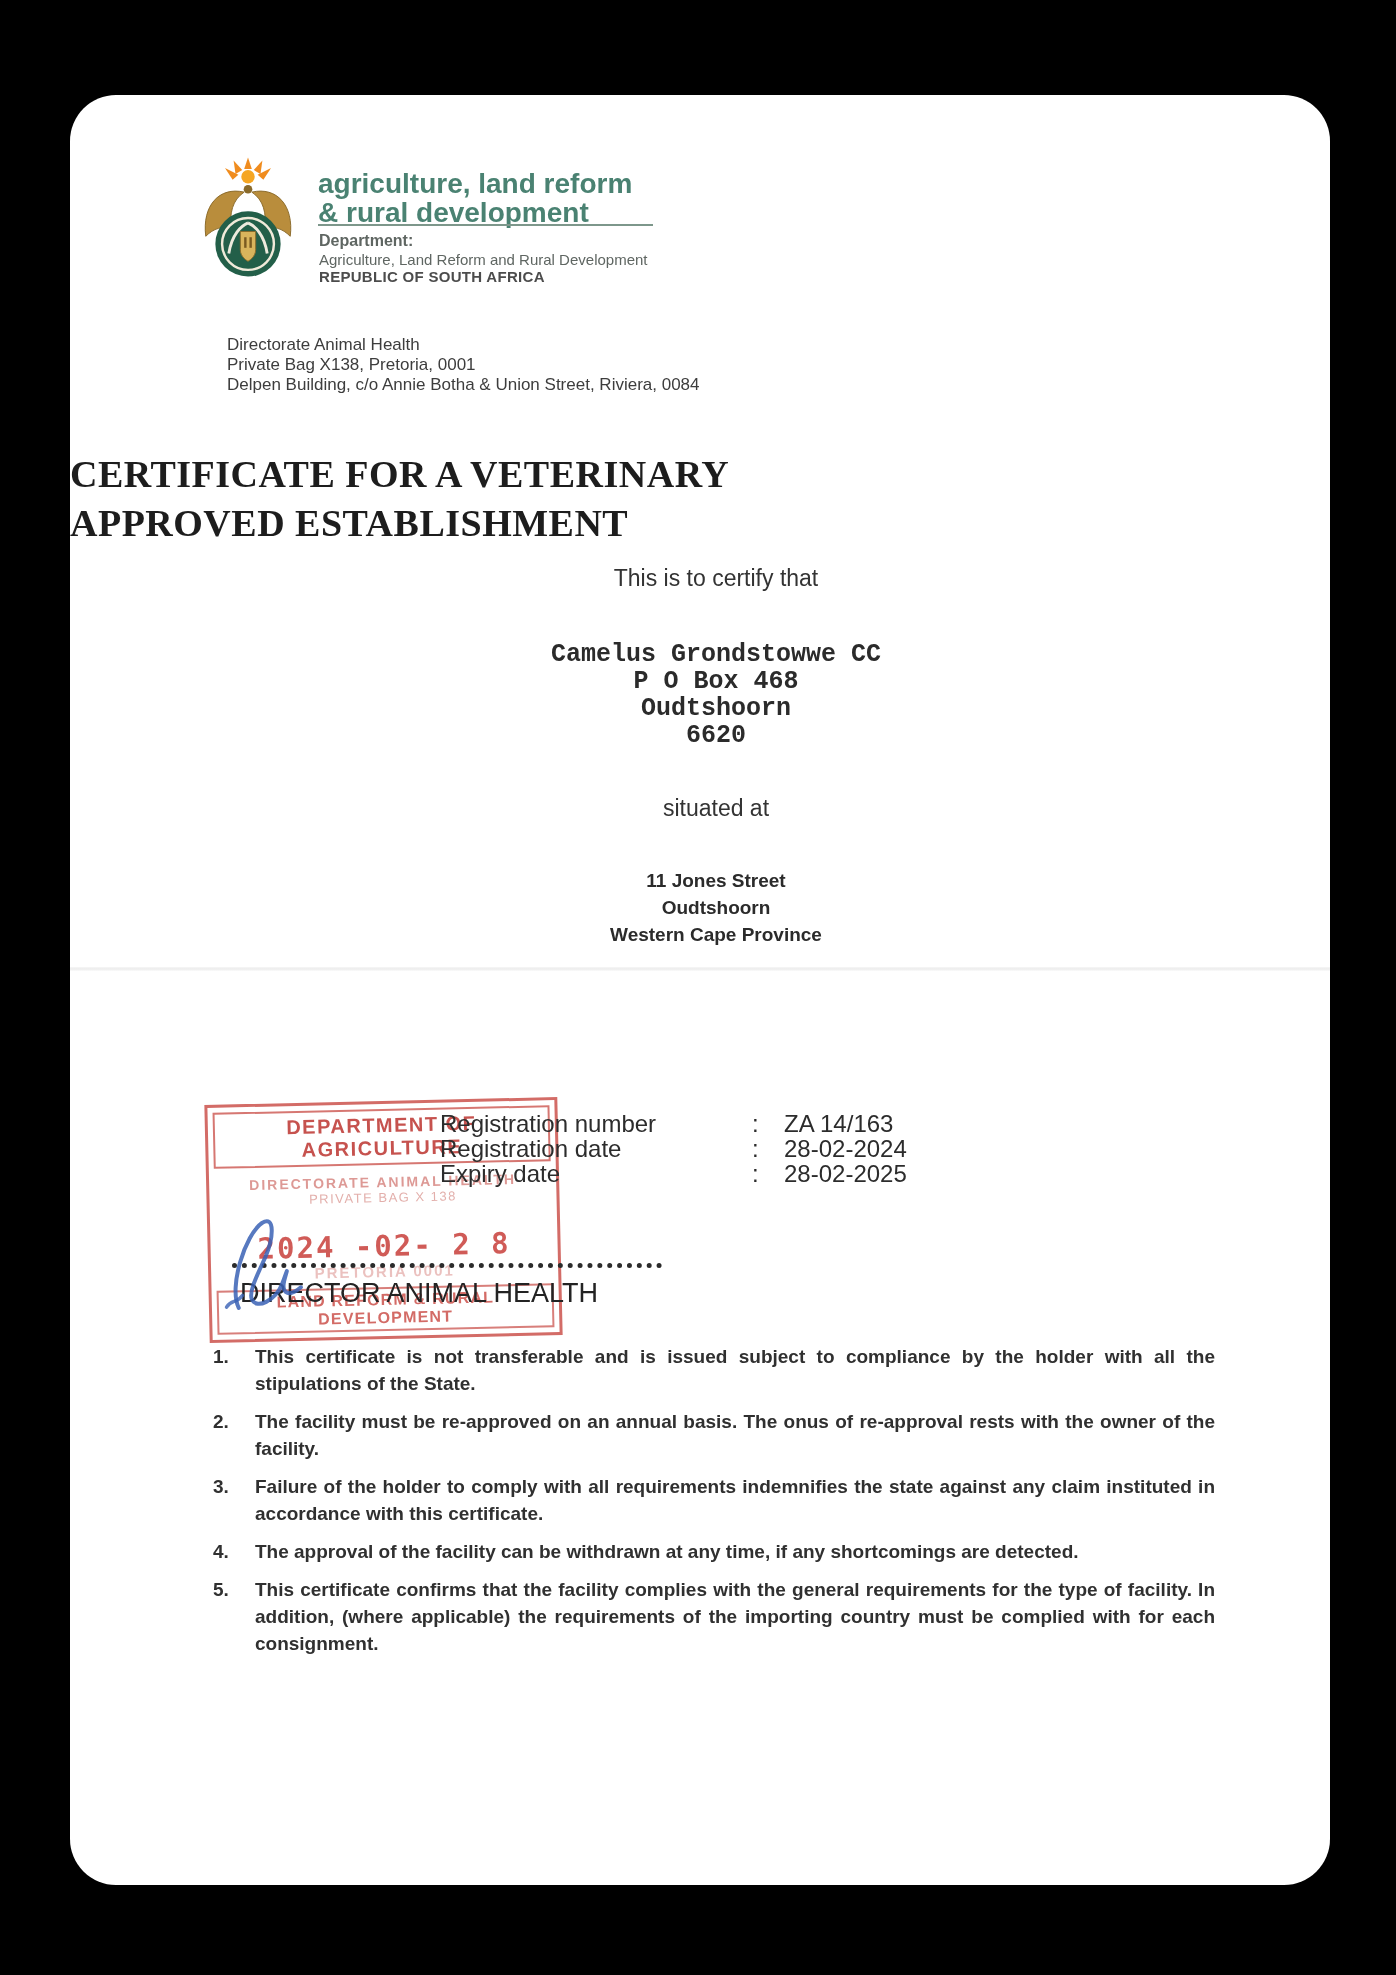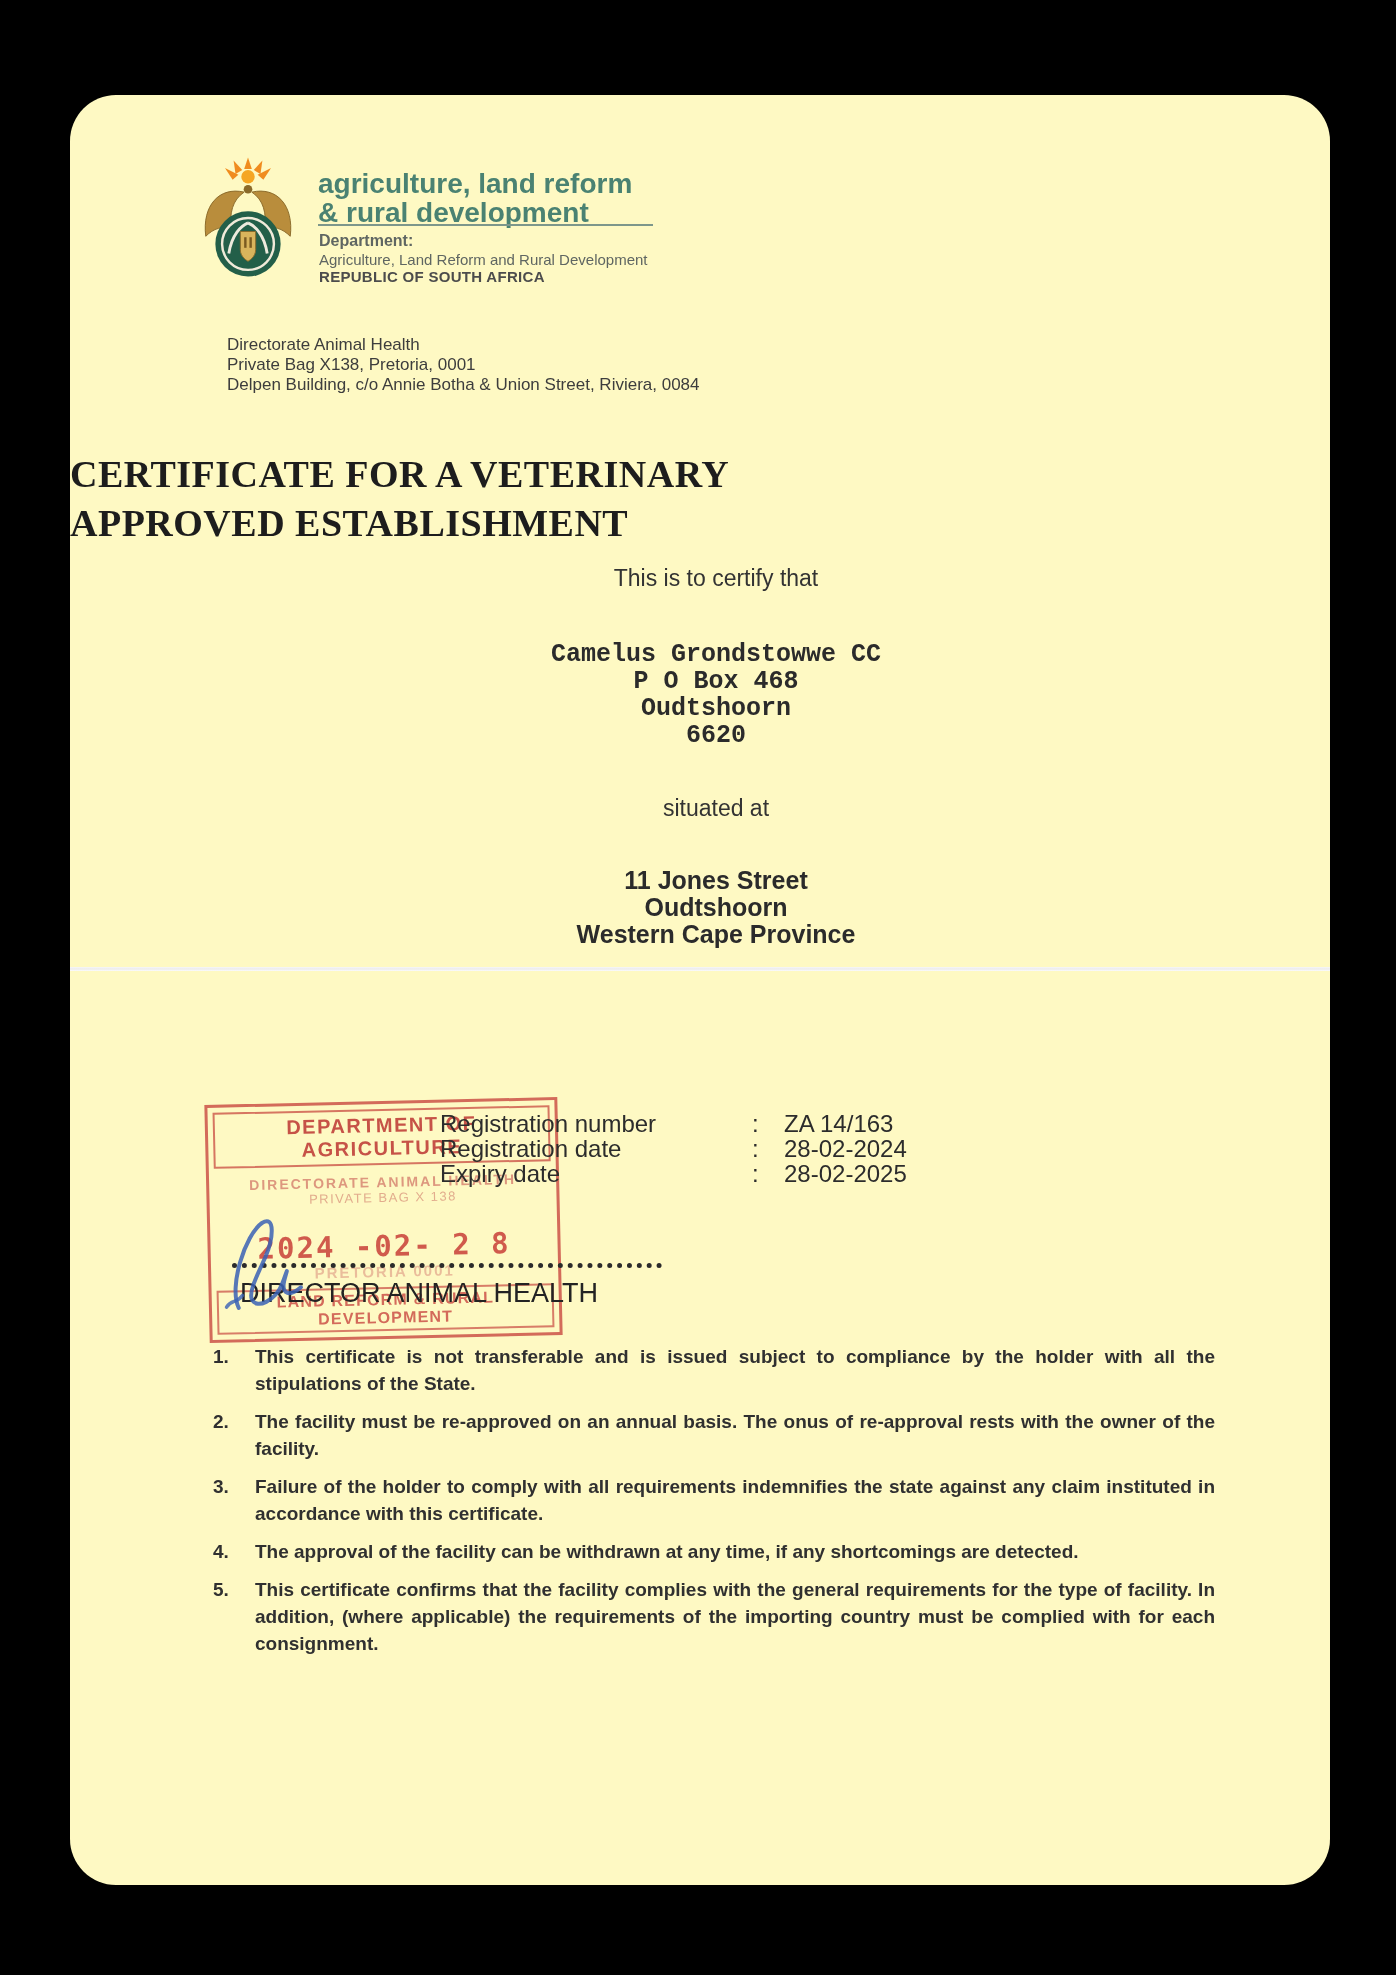--- a/index.html
+++ b/index.html
@@ -1,18 +1,18 @@
 <!DOCTYPE html>
 <html><head>
 <meta charset="utf-8">
 <style>
   html,body{margin:0;padding:0;background:#000;}
   .canvas{position:relative;width:1396px;height:1975px;background:#000;overflow:hidden;
           font-family:"Liberation Sans",sans-serif;}
-  .page{position:absolute;left:70px;top:95px;width:1260px;height:1790px;background:#fef9c3;
+  .page{position:absolute;left:70px;top:95px;width:1260px;height:1790px;background:#ffffff;
         border-radius:46px;}
   .abs{position:absolute;}
 
   
   .brand{left:248px;top:74px;font-size:28px;line-height:29px;font-weight:bold;
          color:#4a8272;letter-spacing:0;}
   .brand-rule{left:248px;top:129px;width:335px;height:2px;background:#7d978b;}
   .dept-label{left:249px;top:137px;font-size:16px;font-weight:bold;color:#5f6662;}
   .dept-name{left:249px;top:156px;font-size:15px;color:#5f6662;}
   .country{left:249px;top:173px;font-size:15px;font-weight:bold;color:#4c4c4c;letter-spacing:.3px;}
@@ -25,21 +25,21 @@
 
   
   .title{left:0;top:355px;width:1260px;text-align:left;
          font-family:"Liberation Serif",serif;font-weight:bold;font-size:38px;
          line-height:49px;color:#1d1d1d;letter-spacing:.5px;}
 
   .center-line{left:16px;width:1260px;text-align:center;color:#333;}
   .certify{top:470px;font-size:23px;}
   .holder{top:546px;font-size:25px;line-height:27px;font-weight:bold;color:#2b2b2b;font-family:Liberation Mono, monospace;}
   .situated{top:700px;font-size:23px;}
-  .site{top:772px;font-size:25px;line-height:27px;font-weight:bold;color:#2b2b2b;}
+  .site{top:772px;font-size:19px;line-height:27px;font-weight:bold;color:#2b2b2b;}
   .seam{left:0;top:872px;width:1260px;height:4px;
         background:linear-gradient(#f7f7f7,#ececec,#fbfbfb);}
   .approval{top:892px;font-size:23px;line-height:24px;color:#2f2f2f;}
 
   
   .reg{left:370px;top:1016px;font-size:24px;color:#2c2c2c;z-index:4;}
   .reg-row{display:flex;height:25px;line-height:25px;}
   .reg-label{width:312px;}
   .reg-sep{width:32px;}
   .reg-value{font-weight:normal;}

